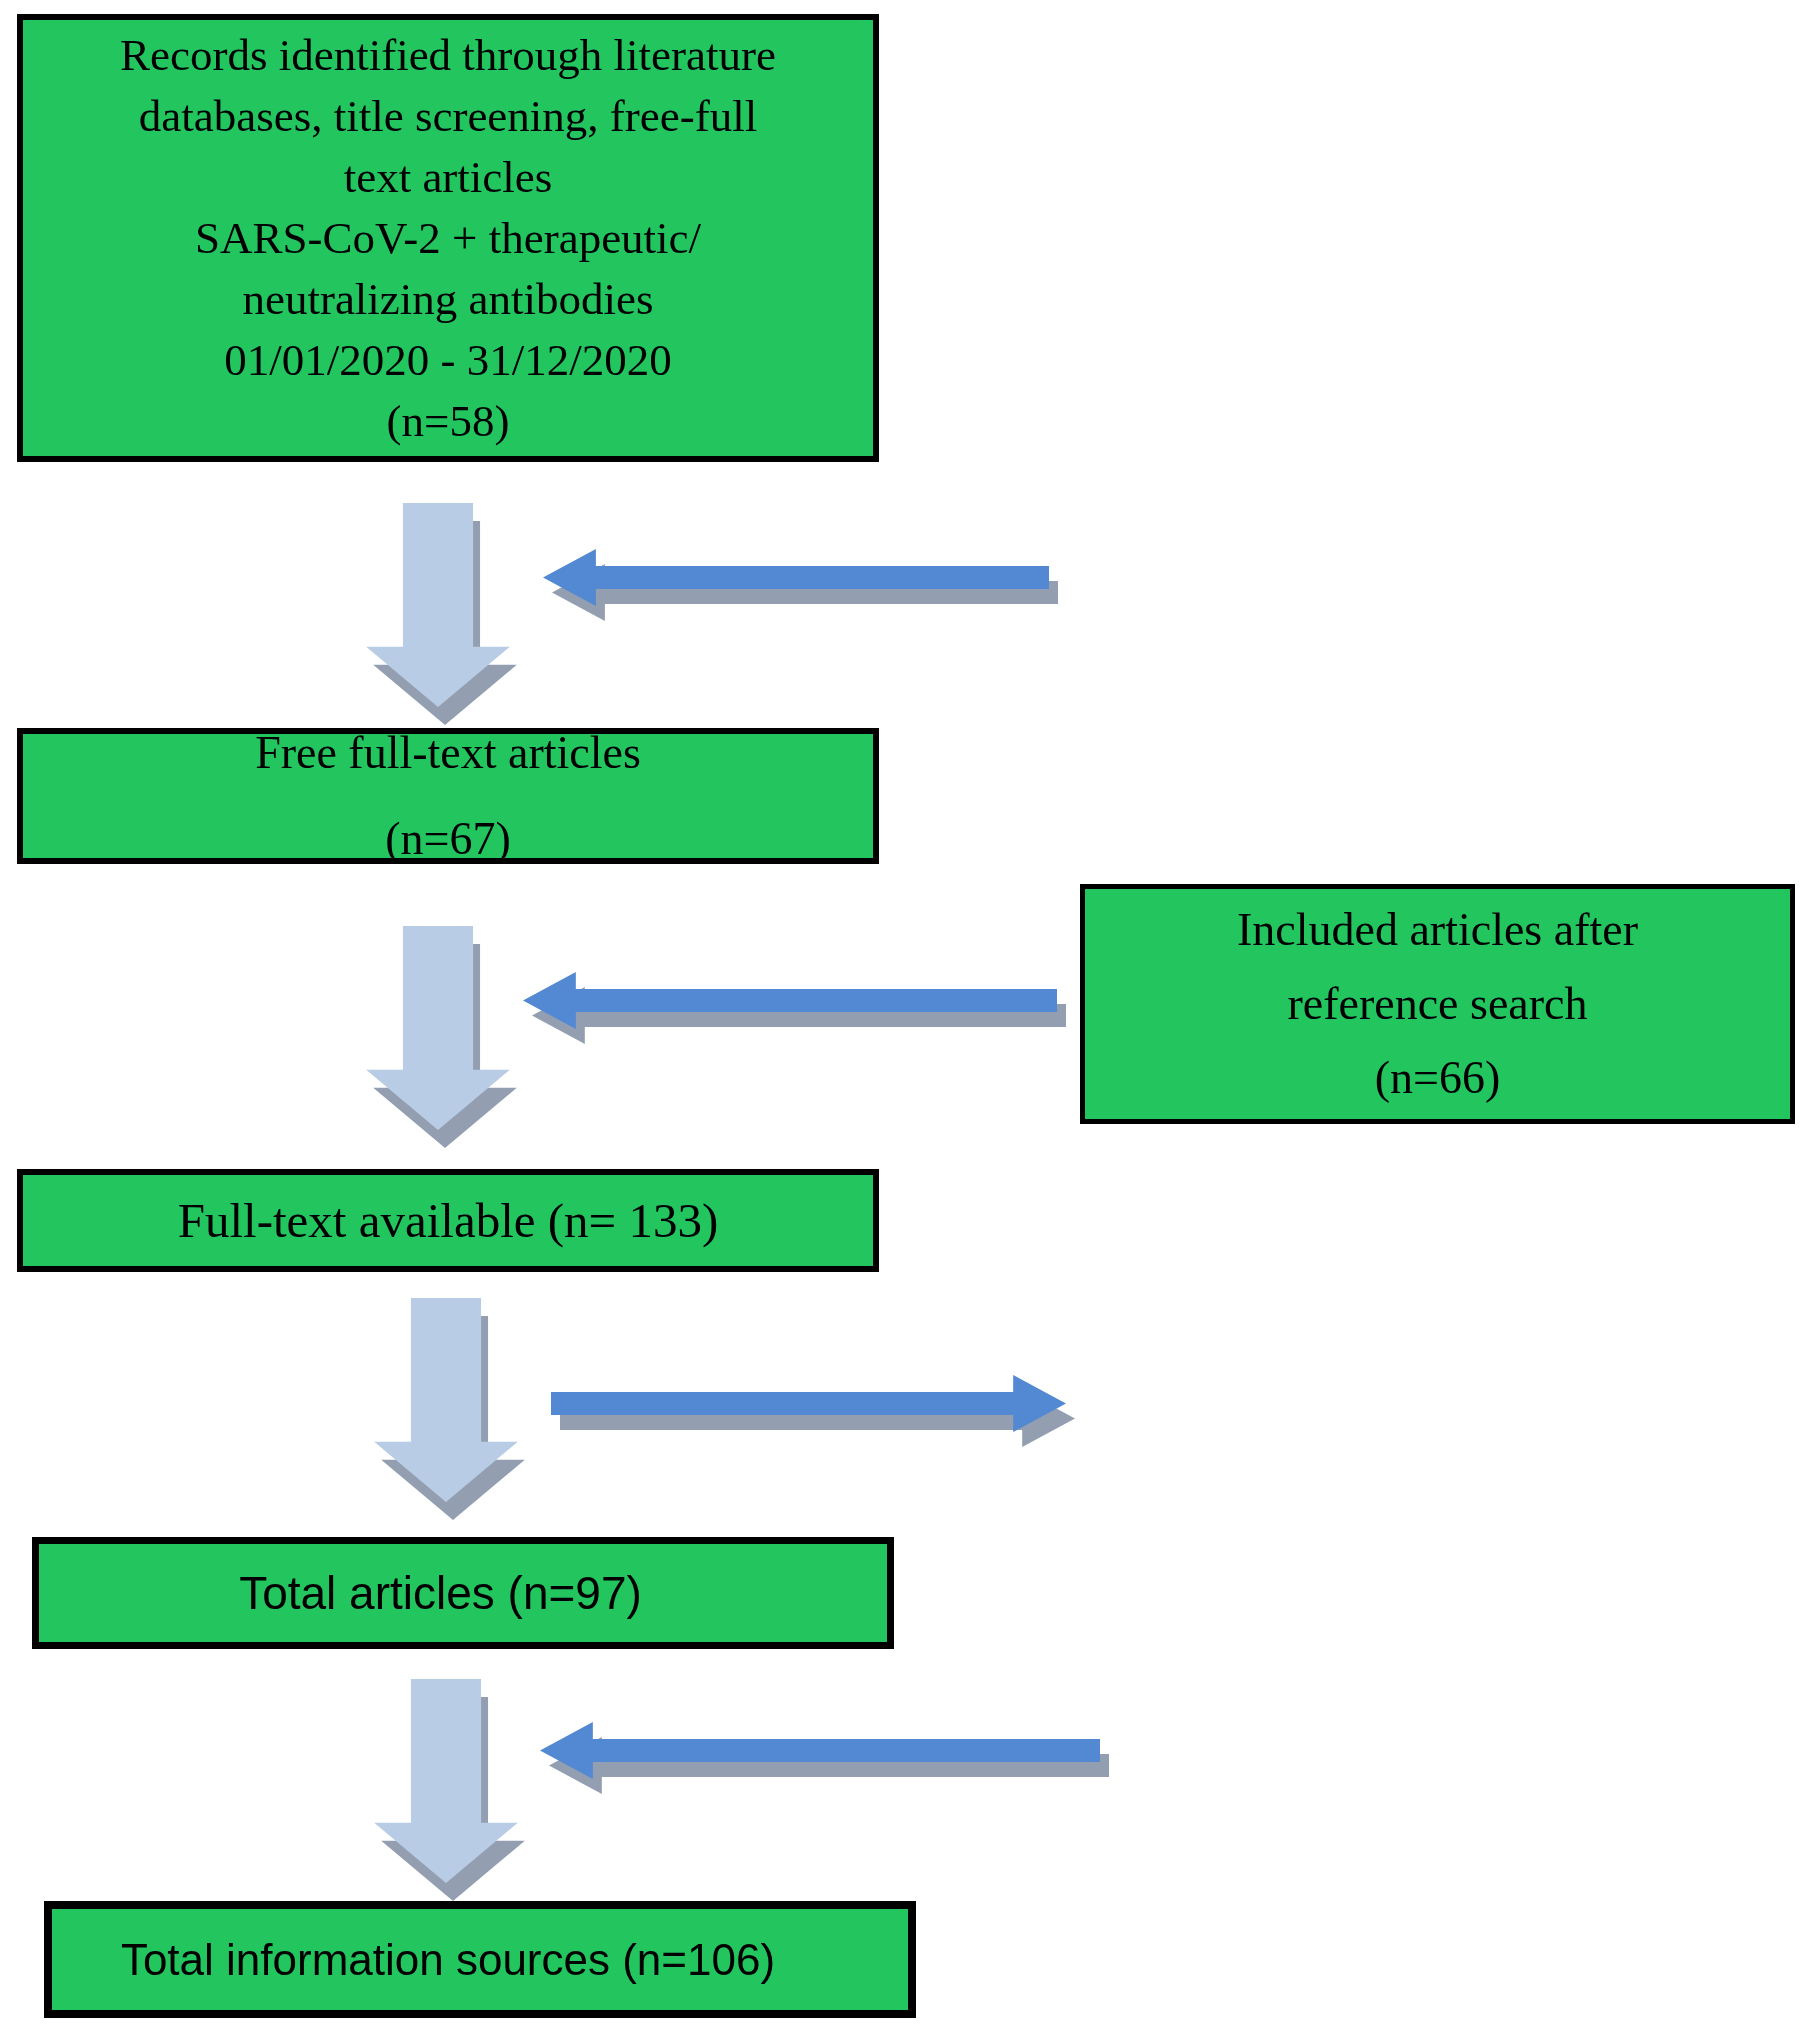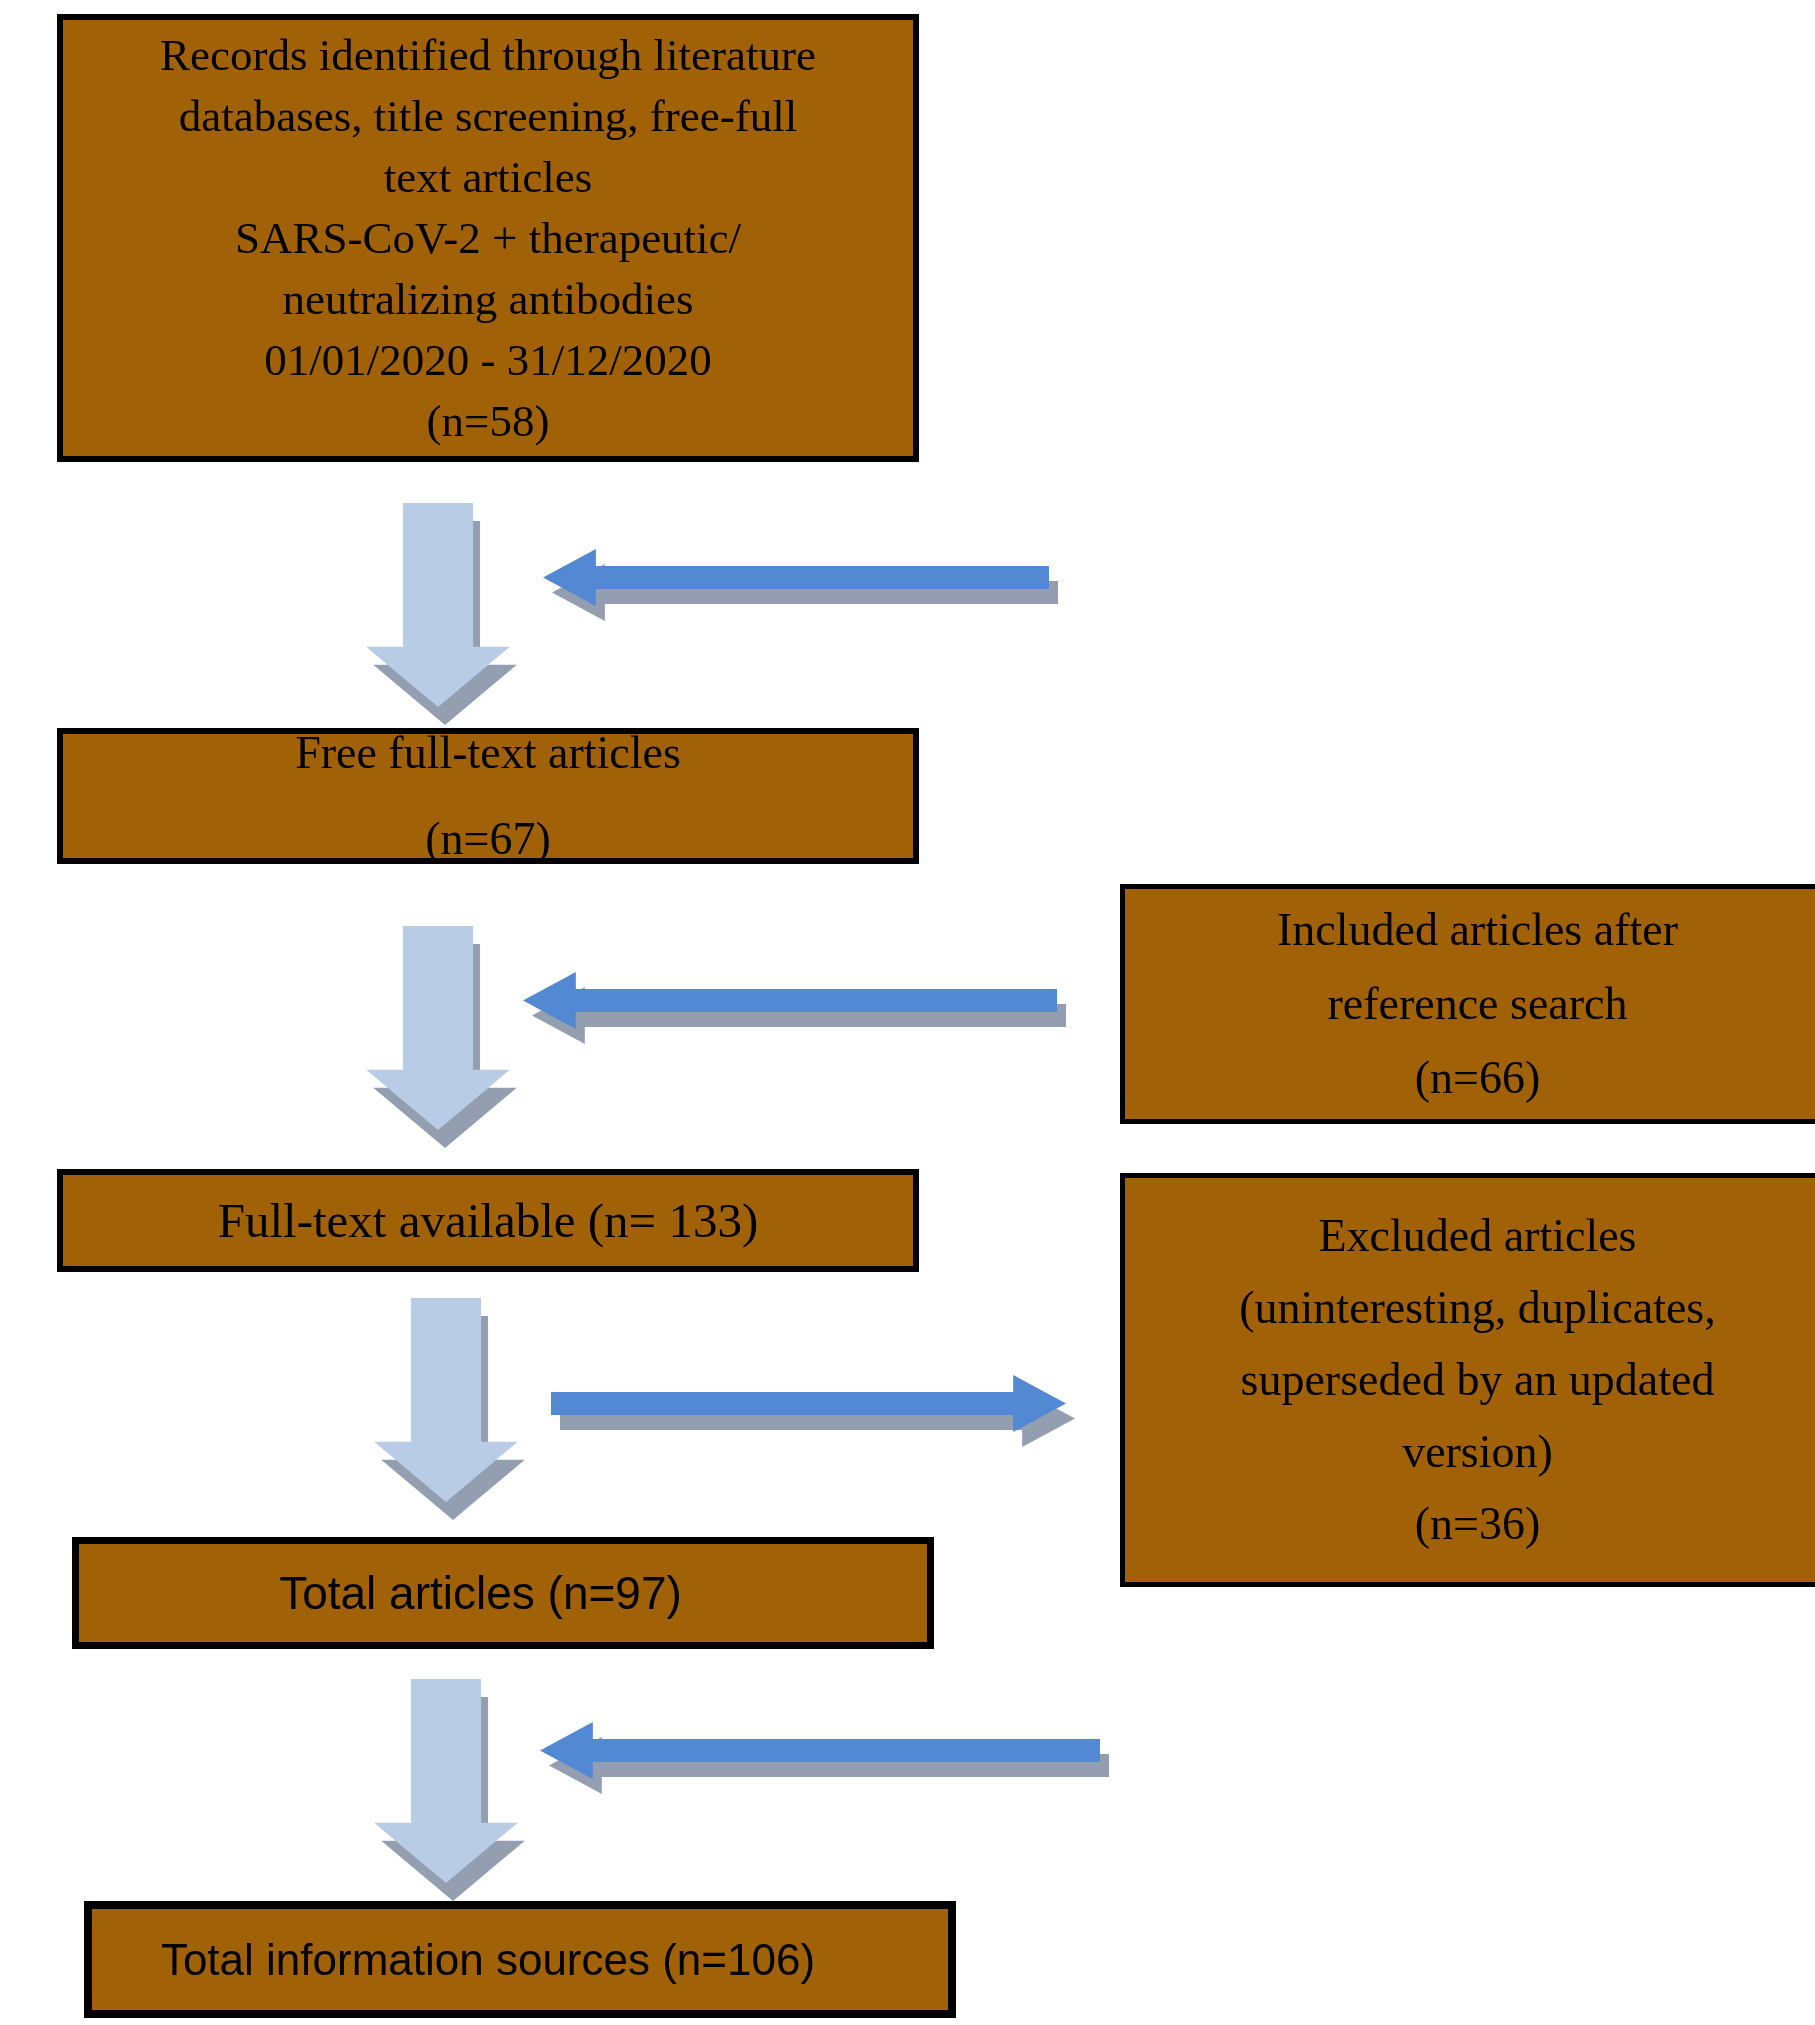--- a/index.html
+++ b/index.html
@@ -6,25 +6,24 @@
   #canvas{
     position:relative;
     width:1815px;height:2025px;
     background:#ffffff;
     font-family:"Liberation Serif","DejaVu Serif",serif;
     color:#000;
   }
   .box{
     position:absolute;
     border:6.3px solid #000;
-    background:#a16207;
+    background:#22c55e;
     display:flex;align-items:center;justify-content:center;
     box-sizing:border-box;
     text-align:center;
-    margin-left:40px;
   }
   .box-text{white-space:pre-line;display:block;width:100%;}
   .serif{font-family:"Liberation Serif","DejaVu Serif",serif;}
   .sans{font-family:"Liberation Sans","DejaVu Sans",sans-serif;}
 
   
   #box-records{left:17px;top:14.4px;width:862px;height:448px;font-size:45px;line-height:61px;}
   #box-free-full-text{left:17px;top:728px;width:862px;height:136px;font-size:46px;line-height:86px;}
   #box-full-text-available{left:17px;top:1169px;width:862px;height:103px;font-size:49px;}
   #box-total-articles{left:32px;top:1537px;width:862px;height:112px;font-size:46px;border-width:7.5px;}
@@ -87,27 +86,20 @@
     <span class="box-text">Total information sources (n=106)</span>
   </div>
 
 
   <div class="box serif" id="box-included-reference">
     <span class="box-text">Included articles after
 reference search
 (n=66)</span>
   </div>
 
-  <div class="box serif" id="box-excluded">
-    <span class="box-text">Excluded articles
-(uninteresting, duplicates,
-superseded by an updated
-version)
-(n=36)</span>
-  </div>
 
 
   <svg class="arrow down-arrow" id="down-arrow-1" width="144" height="204" viewBox="0 0 250 355">
     <polygon points="64,0 186,0 186,250 250,250 125,355 0,250 64,250"></polygon>
   </svg>
   <svg class="arrow down-arrow" id="down-arrow-2" width="144" height="204" viewBox="0 0 250 355">
     <polygon points="64,0 186,0 186,250 250,250 125,355 0,250 64,250"></polygon>
   </svg>
   <svg class="arrow down-arrow" id="down-arrow-3" width="144" height="204" viewBox="0 0 250 355">
     <polygon points="64,0 186,0 186,250 250,250 125,355 0,250 64,250"></polygon>

